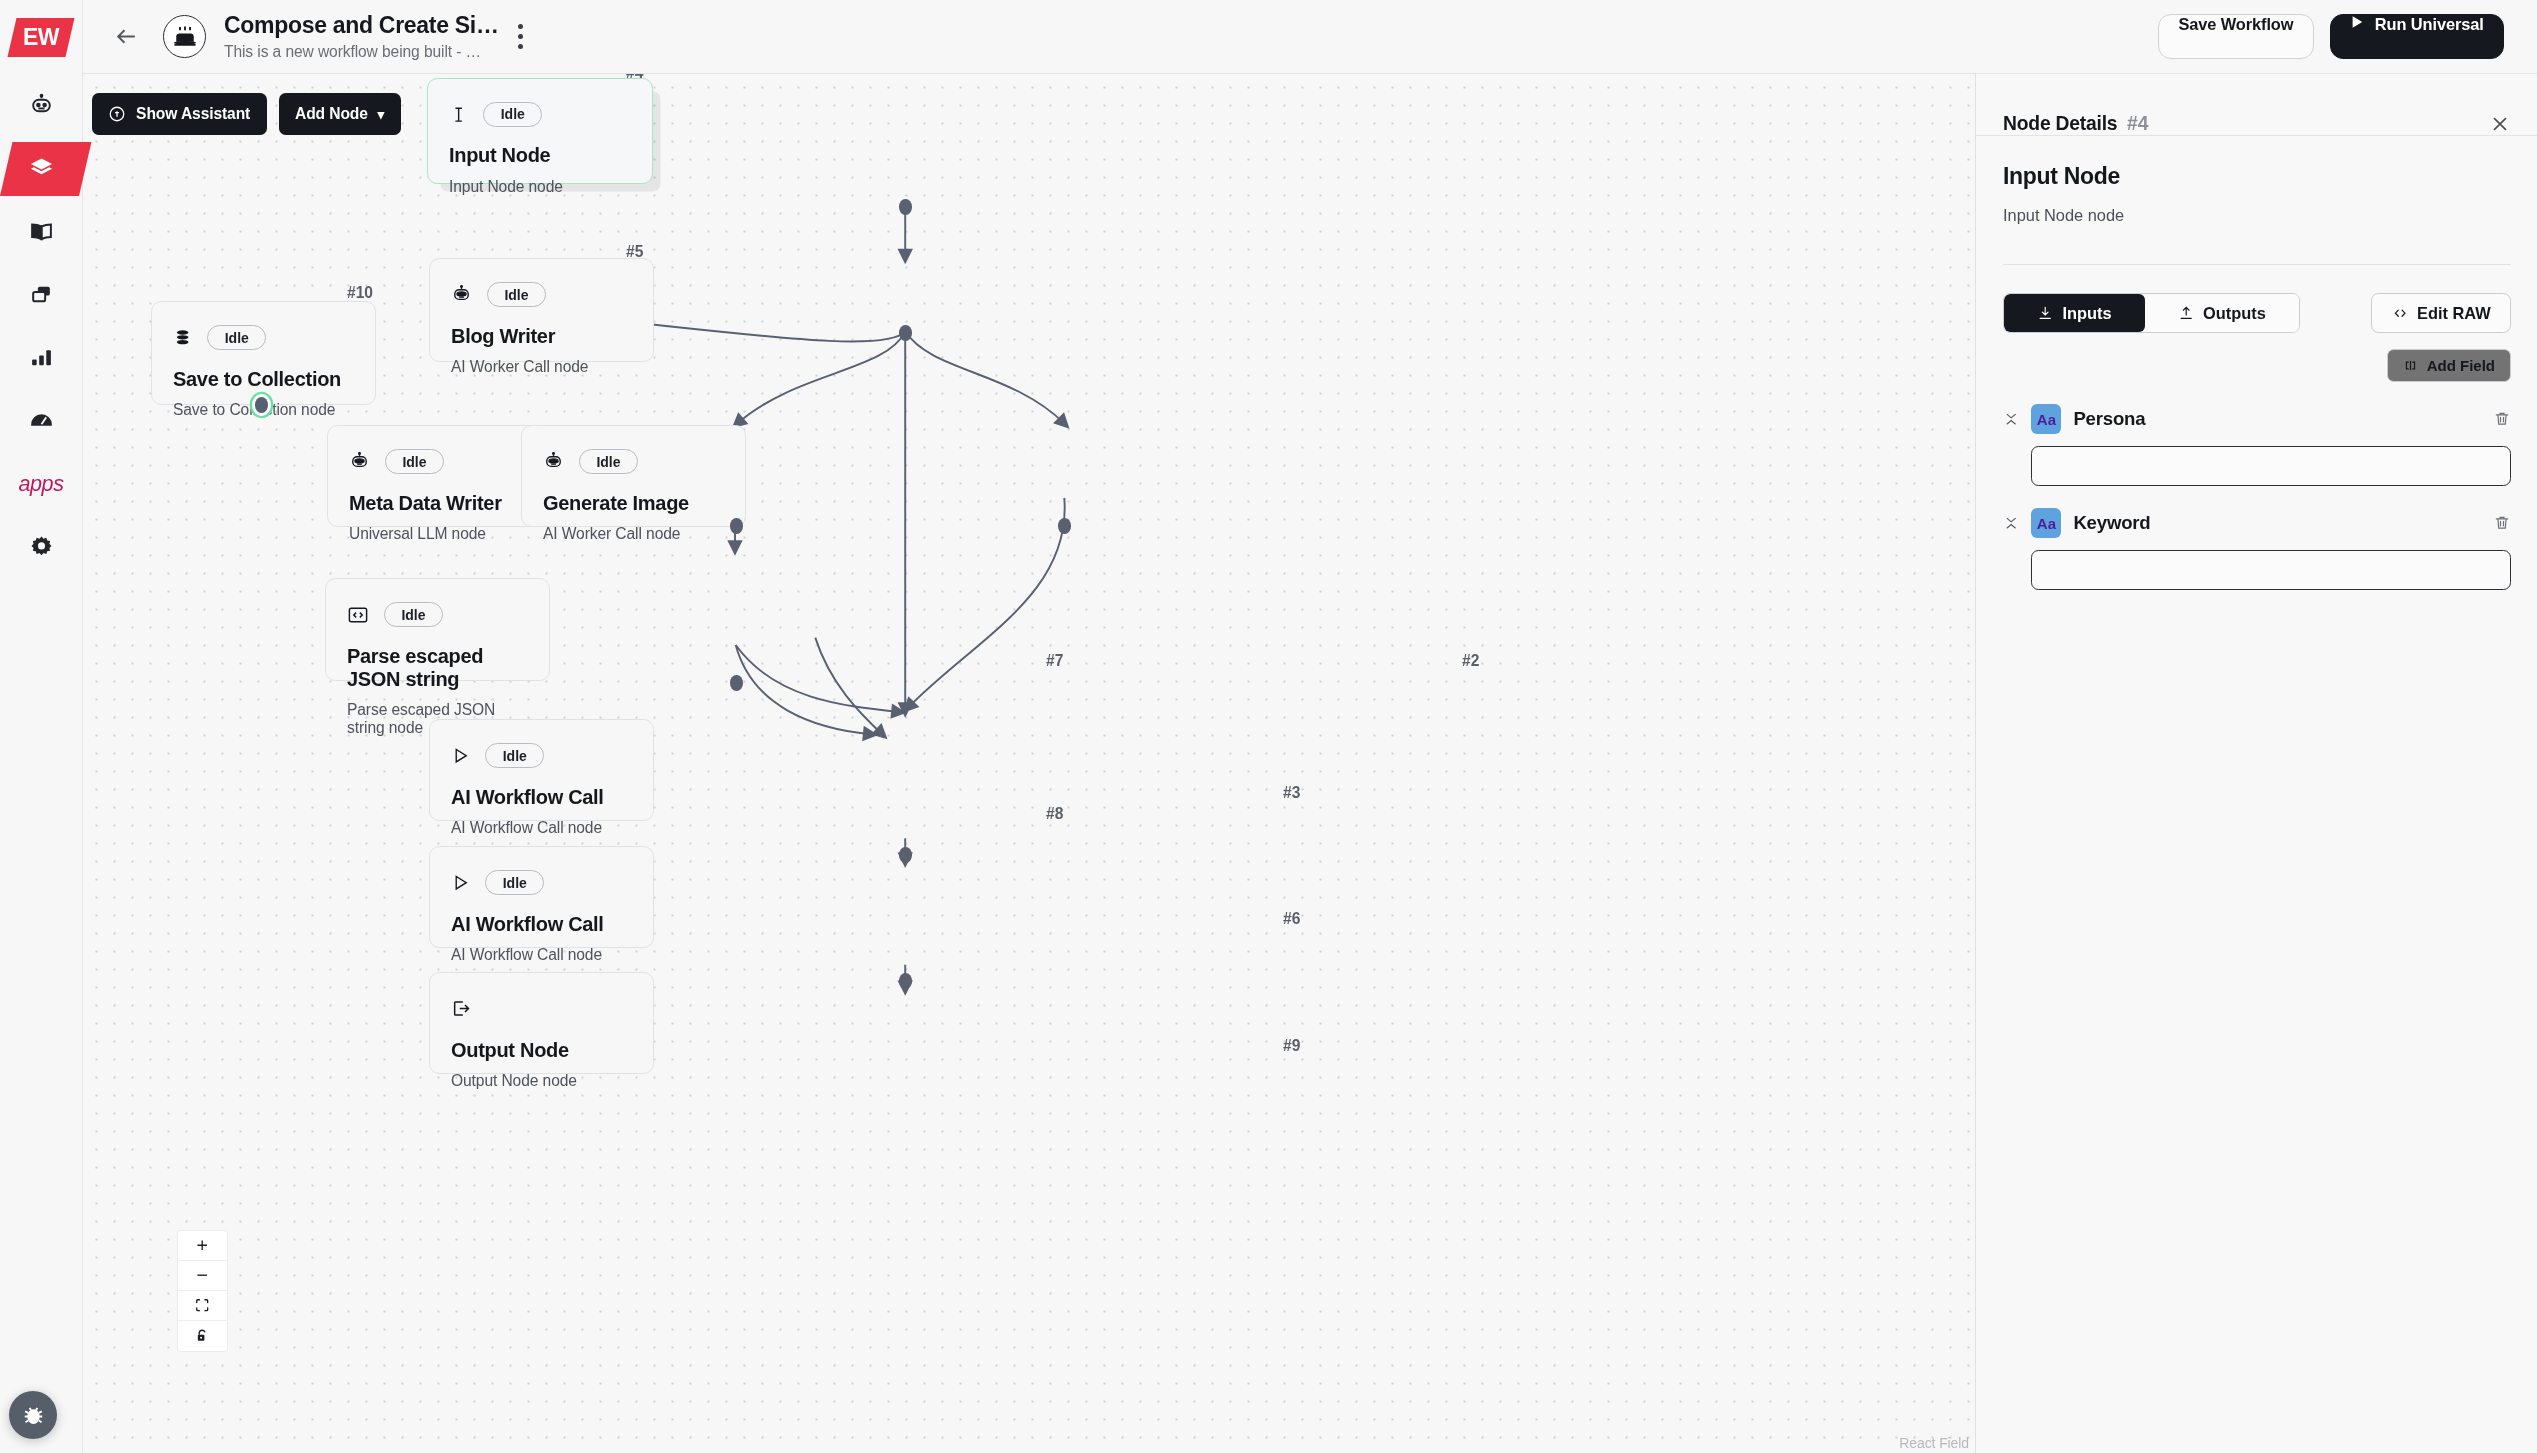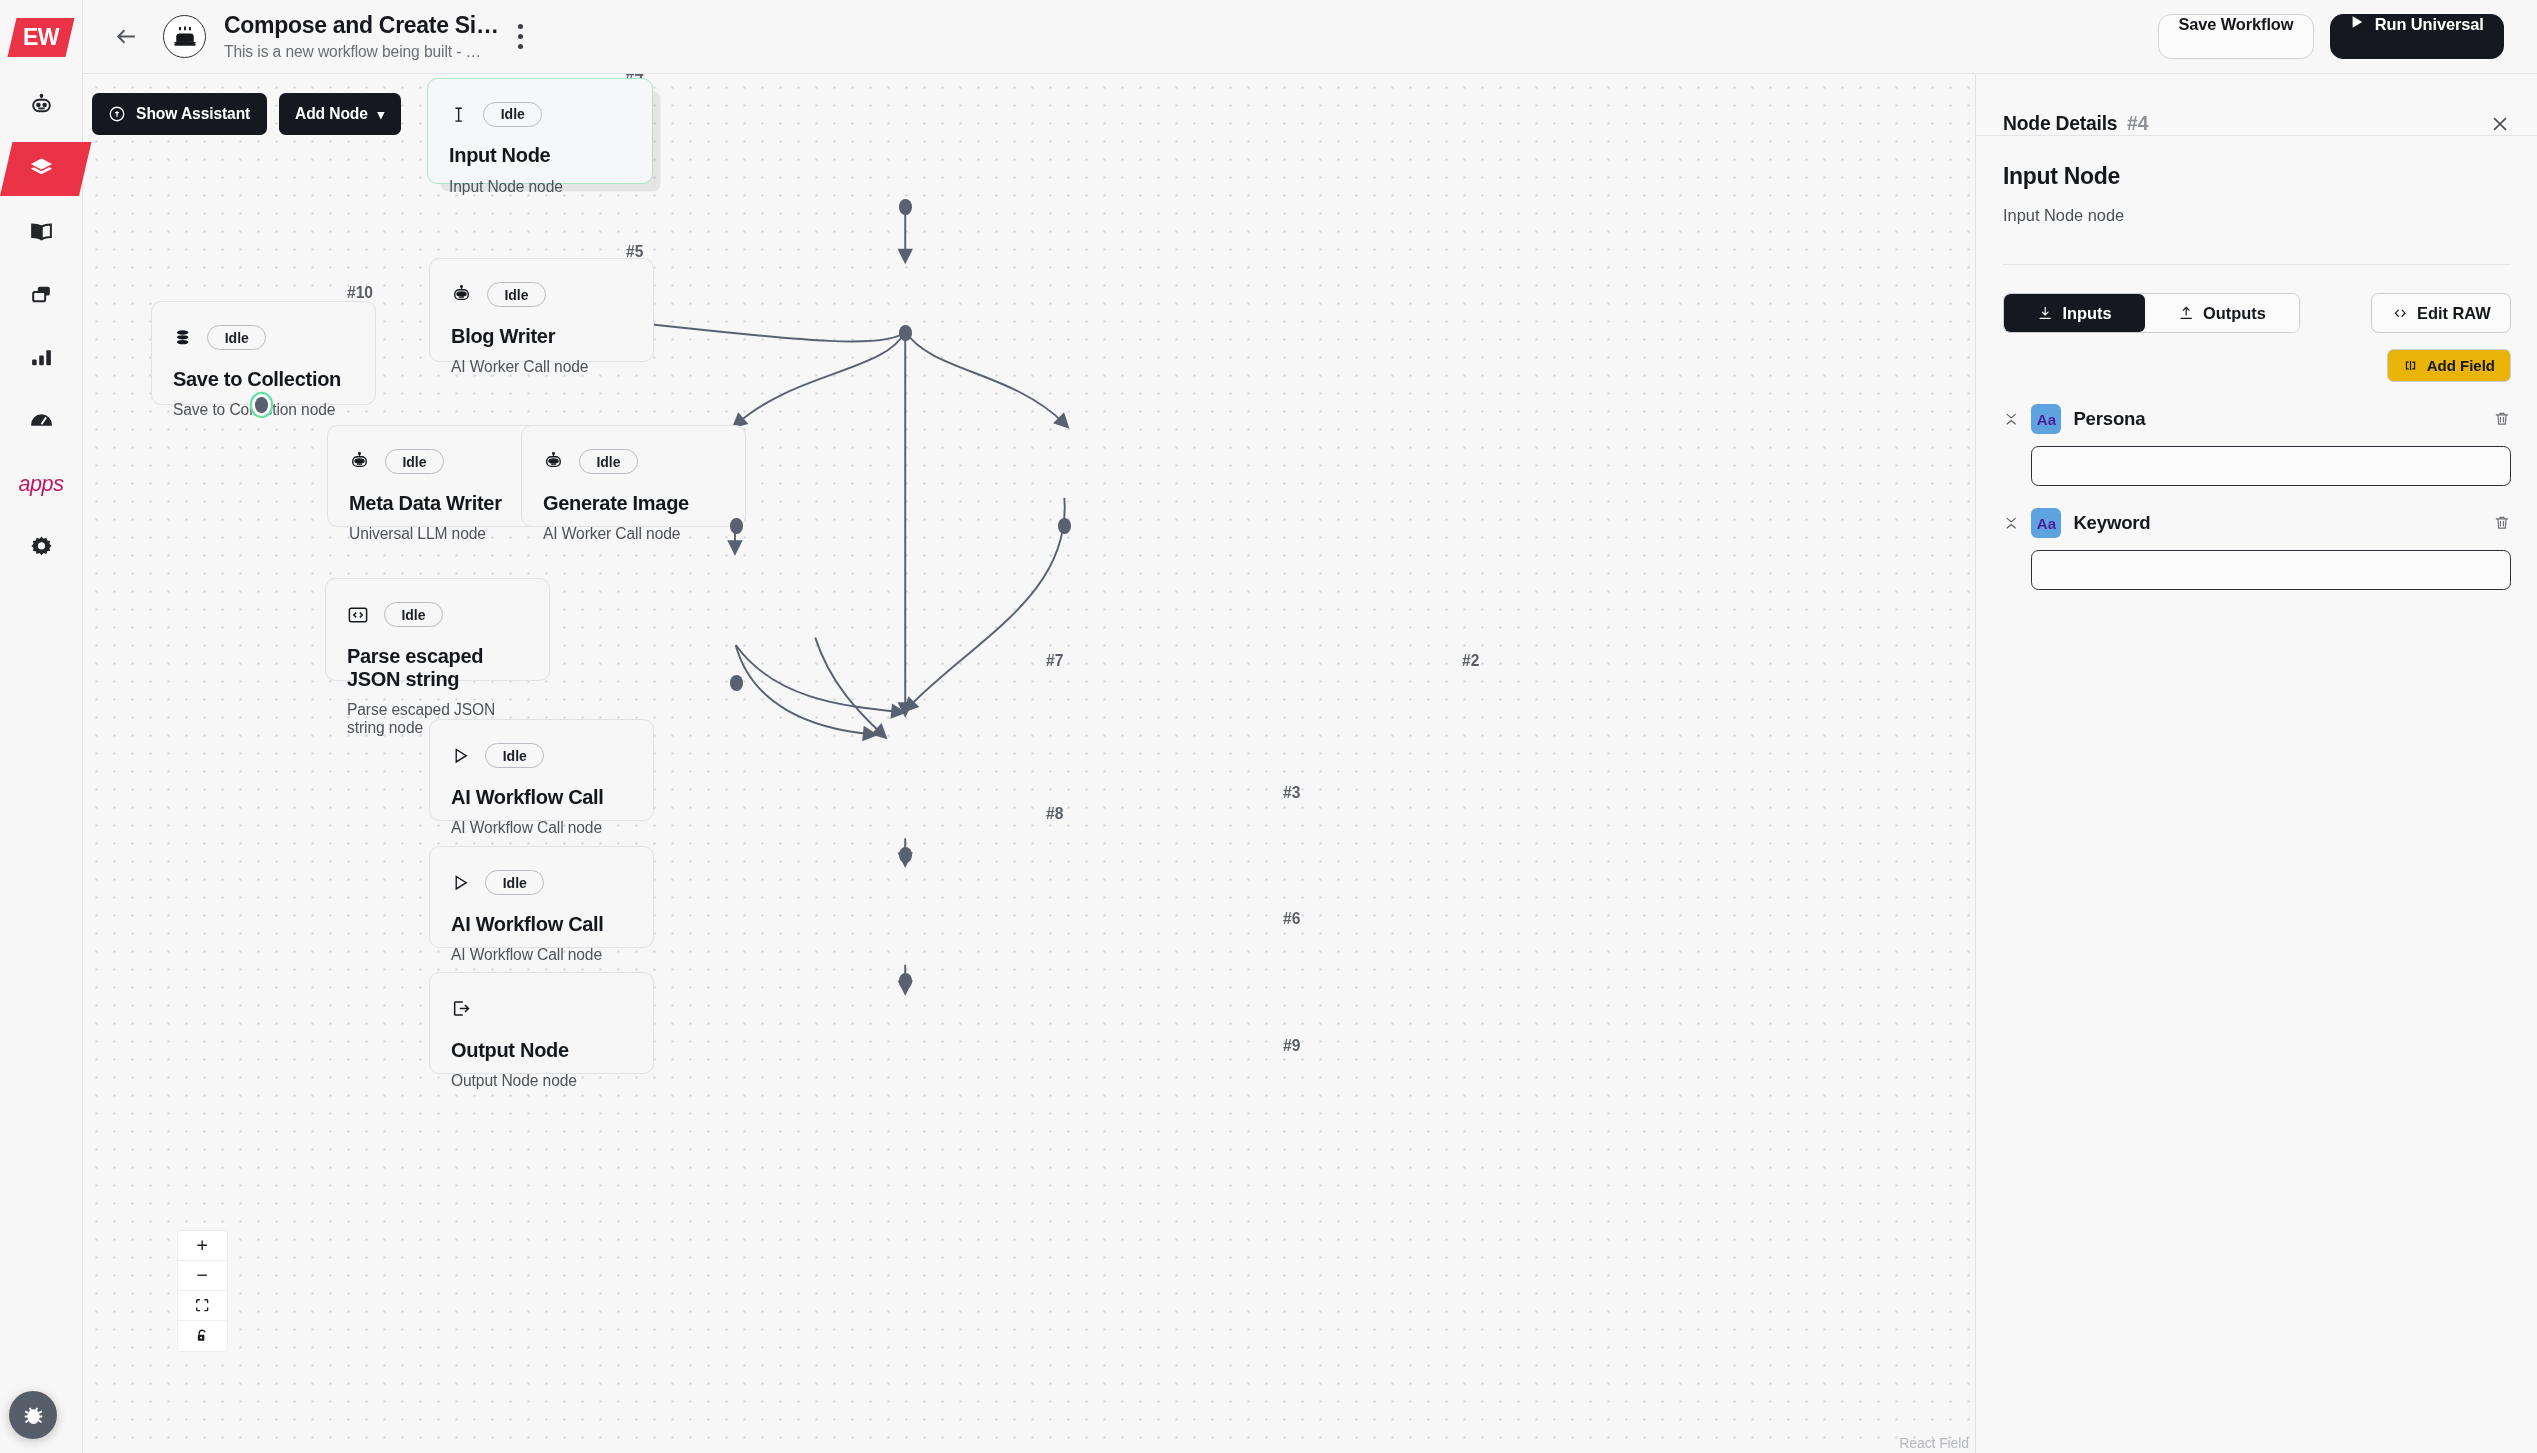--- a/index.html
+++ b/index.html
@@ -162,21 +162,21 @@
   .seg-btn.active { background: #15181e; color: #fff; border-radius: 6px; }
   #edit-raw {
     margin-left: auto; display: flex; align-items: center; gap: 9px; height: 40px;
     border: 1.1px solid #c9ccd1; border-radius: 7.4px; padding: 0 19.3px; font-size: 16.4px;
     font-weight: 600; color: #14171c; background: #fbfbfc;
   }
   #addfield-row { display: flex; justify-content: flex-end; margin-top: 16.4px; }
   #add-field {
     display: flex; align-items: center; gap: 8.2px; height: 33px; border: 1.1px solid #c9ccd1;
     border-radius: 6.7px; padding: 0 15px; font-size: 15px; font-weight: 700; color: #14171c;
-    background: #eab308;
+    background: #737373;
   }
   .field-block { margin-top: 22px; }
   .field-head { display: flex; align-items: center; gap: 12px; }
   .collapse-ico { color: #55585f; display: flex; }
   .type-chip {
     width: 30px; height: 30px; border-radius: 6px; background: #5fa2e0; color: #4c1d95;
     font-size: 15px; font-weight: 600; display: flex; align-items: center; justify-content: center;
   }
   .field-label { font-size: 18.6px; font-weight: 700; color: #15181d; letter-spacing: -0.2px; }
   .trash-ico { margin-left: auto; color: #6d7077; display: flex; }

